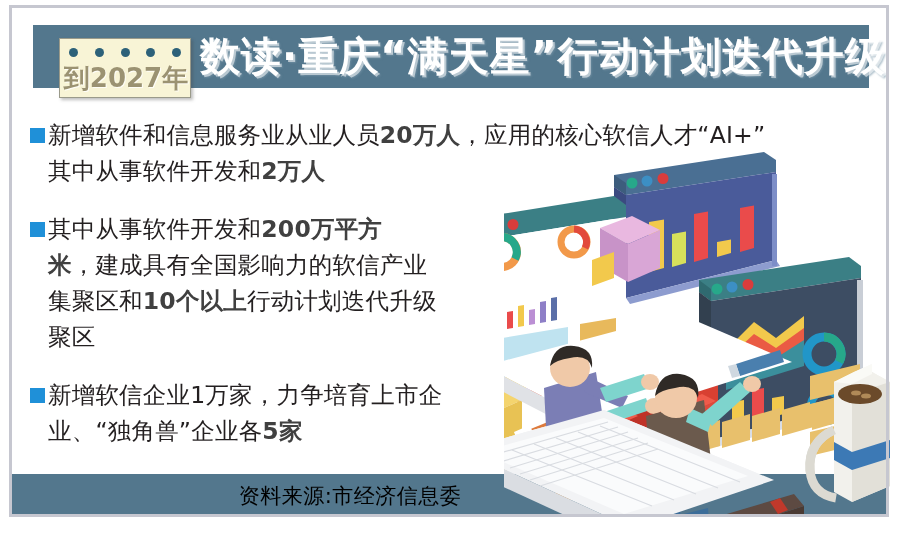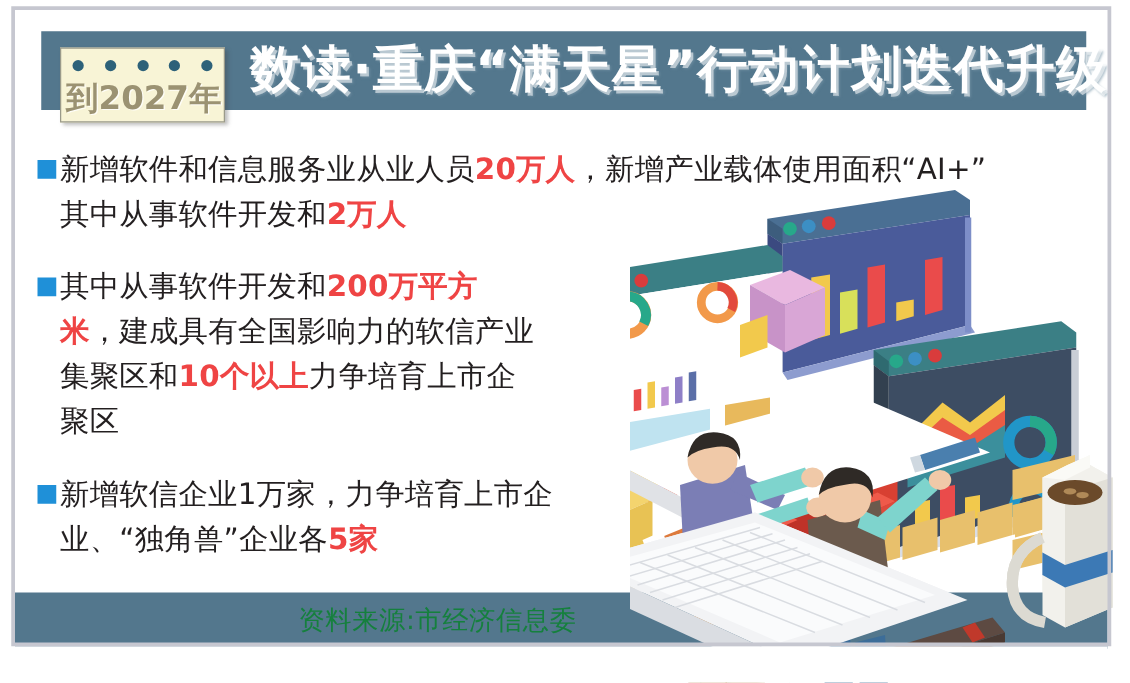--- a/index.html
+++ b/index.html
@@ -68,21 +68,21 @@
     letter-spacing: 1px;
     white-space: nowrap;
     text-shadow: 2px 2px 0 rgba(255,255,255,0.55),
                  3px 3px 2px rgba(120,150,168,0.6);
     font-family: "DejaVu Sans", "Liberation Sans", sans-serif;
   }
 
   
   .year-badge {
     position: absolute;
-    left: 48px;
+    left: 59px;
     top: 38px;
     width: 132px;
     height: 60px;
     background: #f8f4d6;
     border: 1.5px solid #9a9a8a;
     box-shadow: 2px 2px 3px rgba(70,70,70,0.35);
     z-index: 12;
     box-sizing: border-box;
     padding-left: 15px;
   }
@@ -137,21 +137,21 @@
   .sq {
     display: inline-block;
     width: 15px;
     height: 15px;
     background: #1f90d8;
     margin-right: 3px;
     position: relative;
     top: 0px;
   }
   .hl {
-    color: #ef4444;
+    color: #404040;
     font-weight: bold;
     text-align: center;
   }
   .b1 { width: 860px; }
   .b2 { width: 510px; }
   .b3 { width: 510px; margin-top: 10px; }
 
   
   .footer-bar {
     position: absolute;
@@ -163,21 +163,21 @@
     z-index: 30;
   }
   .footer-text {
     position: absolute;
     left: 0;
     top: 474px;
     width: 700px;
     height: 45px;
     line-height: 45px;
     text-align: center;
-    color: #15803d;
+    color: #000000;
     font-size: 21px;
     letter-spacing: 0.5px;
     z-index: 33;
     font-family: "DejaVu Sans", "Liberation Sans", sans-serif;
   }
 
   
   .illus {
     position: absolute;
     left: 504px;
@@ -462,30 +462,30 @@
       <span class="badge-dot"></span>
       <span class="badge-dot"></span>
     </div>
     <div class="badge-text">到2027年</div>
   </div>
 
   <div class="bullets">
 
     <div class="bullet">
       <div class="bullet-text b1">
-        <span class="sq"></span><span>新增软件和信息服务业从业人员</span><span class="hl">20万人</span><span>，新增产业载体使用面积“AI+”</span><br>
+        <span class="sq"></span><span>新增软件和信息服务业从业人员</span><span class="hl">20万人</span><span>，应用的核心软信人才“AI+”</span><br>
         <span style="display:inline-block;width:18px"></span><span>其中从事软件开发和</span><span class="hl">2万人</span>
       </div>
     </div>
 
     <div class="bullet">
       <div class="bullet-text b2">
         <span class="sq"></span><span>其中从事软件开发和</span><span class="hl">200万平方</span><br>
         <span style="display:inline-block;width:18px"></span><span class="hl">米</span><span>，建成具有全国影响力的软信产业</span><br>
-        <span style="display:inline-block;width:18px"></span><span>集聚区和</span><span class="hl">10个以上</span><span>力争培育上市企</span><br>
+        <span style="display:inline-block;width:18px"></span><span>集聚区和</span><span class="hl">10个以上</span><span>行动计划迭代升级</span><br>
         <span style="display:inline-block;width:18px"></span><span>聚区</span>
       </div>
     </div>
 
     <div class="bullet">
       <div class="bullet-text b3">
         <span class="sq"></span><span>新增软信企业1万家，力争培育上市企</span><br>
         <span style="display:inline-block;width:18px"></span><span>业、“独角兽”企业各</span><span class="hl">5家</span>
       </div>
     </div>

